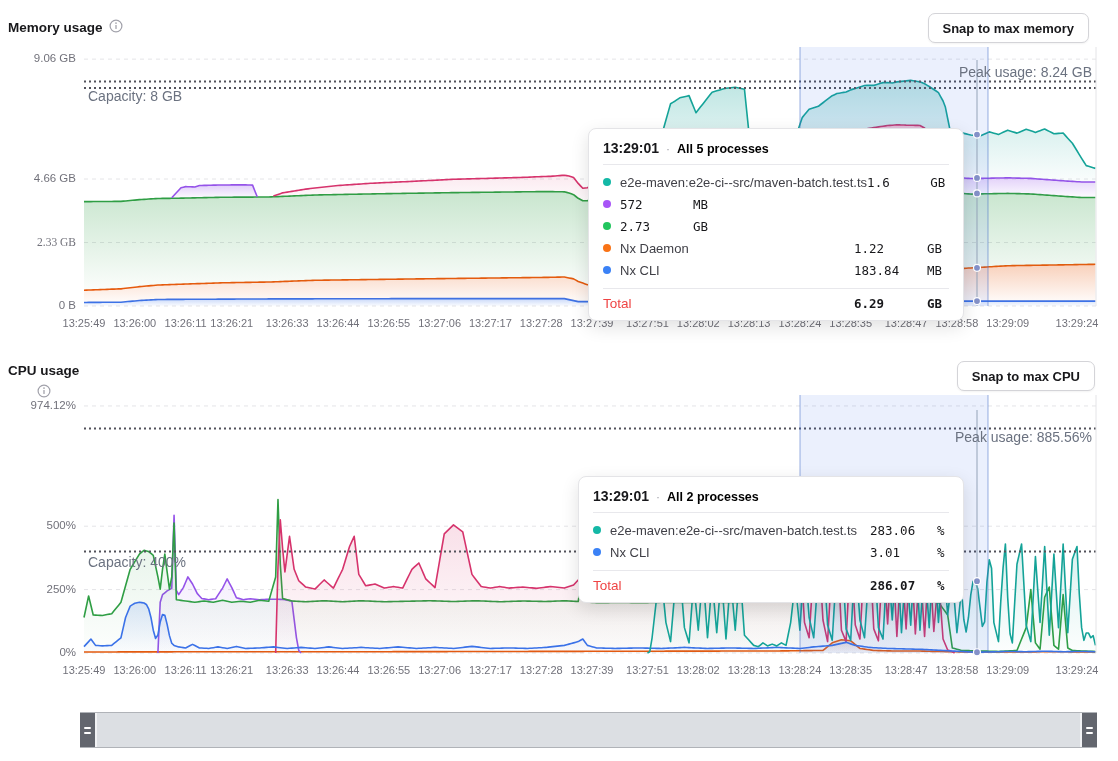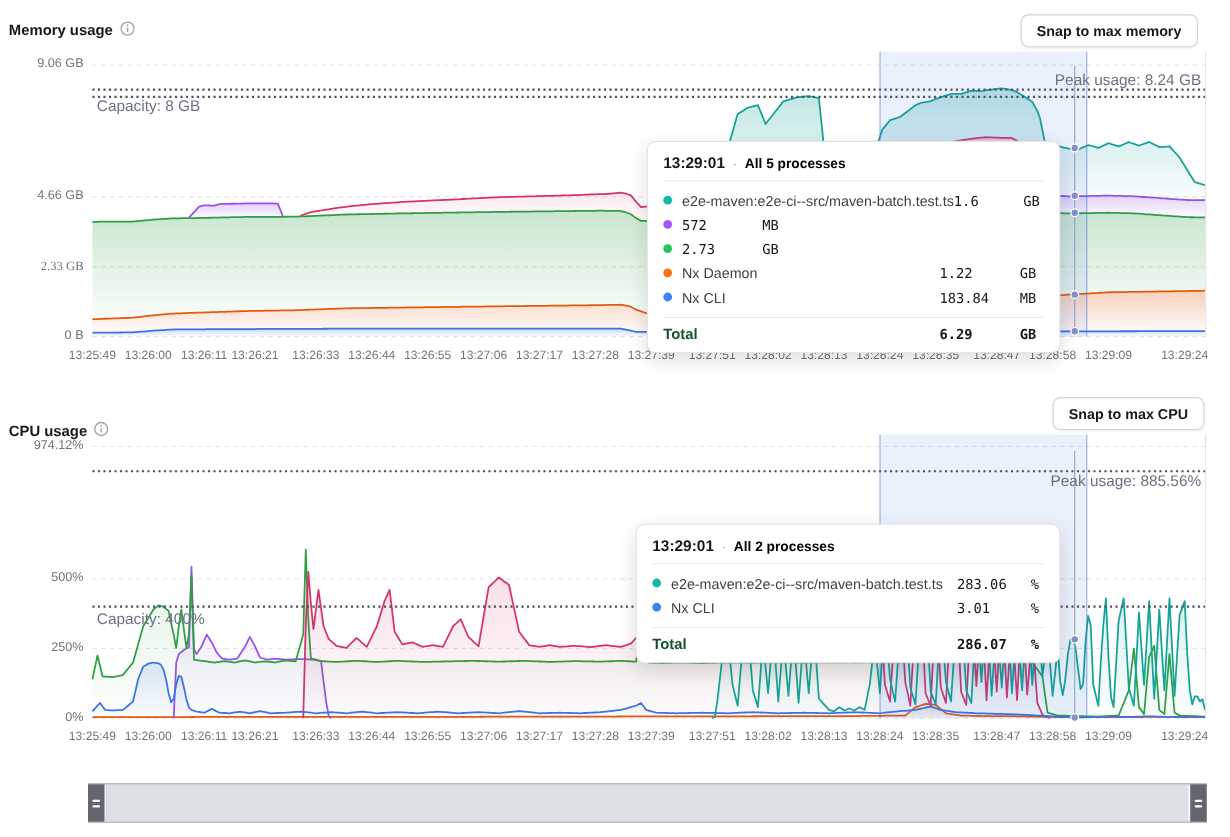--- a/index.html
+++ b/index.html
@@ -24,21 +24,21 @@
   .tt-rows{padding:6px 0 7px;}
   .tt-row{display:flex;align-items:center;height:22px;}
   .tt-dot{width:8px;height:8px;border-radius:50%;margin-right:9px;flex:none;}
   .tt-name{flex:1;font-size:13px;color:#3f3f46;white-space:nowrap;}
   .tt-num{font-family:"DejaVu Sans Mono",monospace;font-size:12.5px;color:#18181b;
     width:66px;text-align:left;}
   .tt-unit{font-family:"DejaVu Sans Mono",monospace;font-size:12.5px;color:#18181b;
     width:22px;margin-left:7px;}
   .tt-unit.pct{width:12px;margin-left:1px;}
   .tt-total{display:flex;align-items:center;border-top:1px solid #e8e8ec;padding-top:7px;}
-  .tt-total .tt-name{font-weight:700;font-size:13.5px;color:#14532d;}
+  .tt-total .tt-name{font-weight:400;font-size:13.5px;color:#ef4444;}
   .tt-total .tt-num,.tt-total .tt-unit{font-weight:700;}
   .brush{position:absolute;left:80px;top:712px;width:1017px;height:36px;
     background:#dcdfe3;border-top:1px solid #b0b3b8;border-bottom:1px solid #b0b3b8;box-sizing:border-box;}
   .brush-handle{position:absolute;top:0;width:15px;height:34px;background:#63666e;
     display:flex;flex-direction:column;align-items:center;justify-content:center;gap:3px;cursor:ew-resize;}
   .brush-handle span{display:block;width:7px;height:2px;background:#fff;border-radius:1px;}
   .brush-handle.left{left:0;border-right:2px solid #f1f2f4;}
   .brush-handle.right{right:0;border-left:2px solid #f1f2f4;}
   .info-ic{display:inline-block;}
 </style>
@@ -158,21 +158,21 @@
   <span class="info-ic">
     <svg width="14" height="14" viewBox="0 0 14 14">
         <circle cx="7" cy="7" r="5.9" fill="none" stroke="#a1a1aa" stroke-width="1.2"></circle>
         <rect x="6.35" y="6" width="1.3" height="4" rx="0.6" fill="#a1a1aa"></rect>
         <circle cx="7" cy="4.1" r="0.85" fill="#a1a1aa"></circle>
       </svg>
   </span>
 </div>
 <button class="snap-btn" style="top:13px;right:29px;">Snap to max memory</button>
 
-<div class="sec-title" style="left:8px;top:383px;">
+<div class="sec-title" style="left:8px;top:363px;flex-direction:column;">
   <span>CPU usage</span>
   <span class="info-ic">
     <svg width="14" height="14" viewBox="0 0 14 14">
         <circle cx="7" cy="7" r="5.9" fill="none" stroke="#a1a1aa" stroke-width="1.2"></circle>
         <rect x="6.35" y="6" width="1.3" height="4" rx="0.6" fill="#a1a1aa"></rect>
         <circle cx="7" cy="4.1" r="0.85" fill="#a1a1aa"></circle>
       </svg>
   </span>
 </div>
 <button class="snap-btn" style="top:361px;right:23px;">Snap to max CPU</button>

